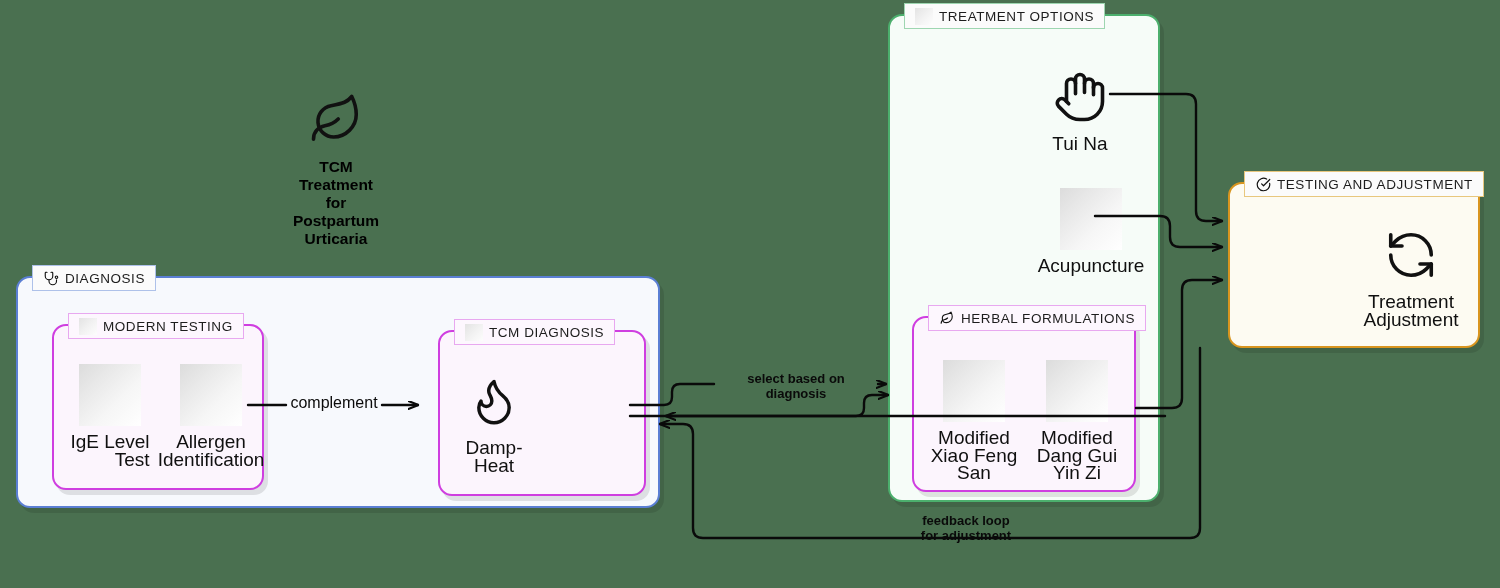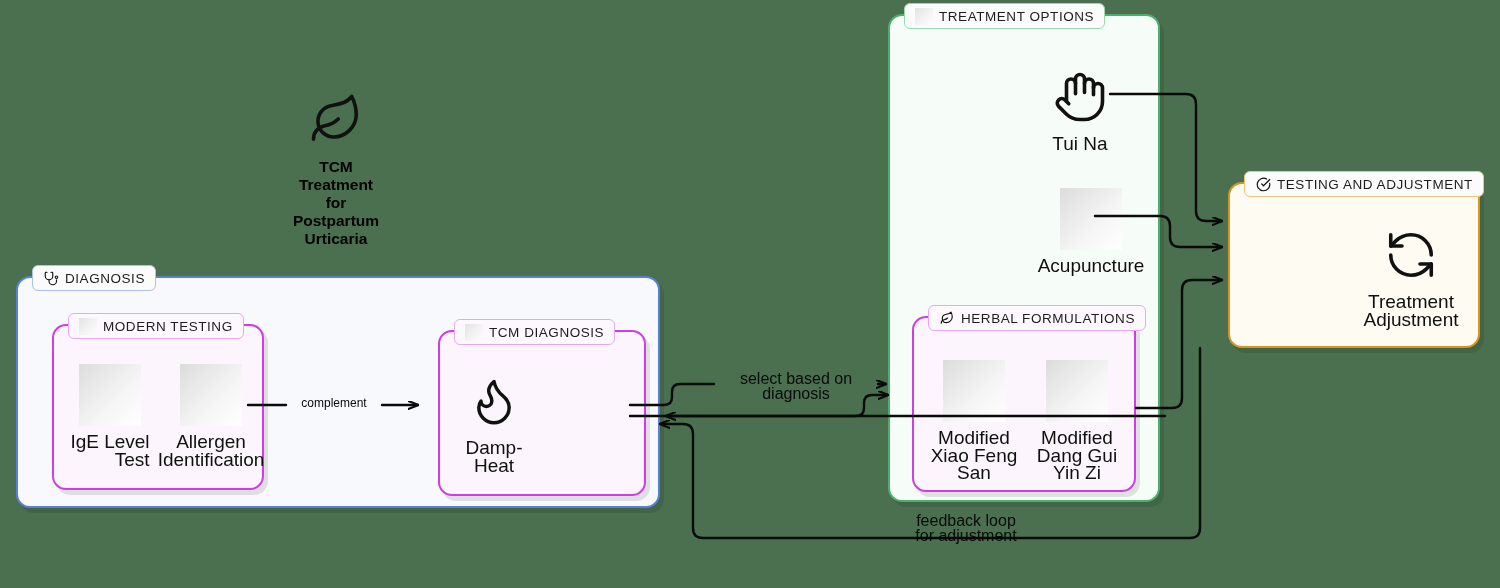--- a/index.html
+++ b/index.html
@@ -40,21 +40,21 @@
   }
   .group-label {
     position: absolute;
     top: -13px;
     left: 14px;
     display: flex;
     align-items: center;
     gap: 6px;
     height: 26px;
     padding: 0 10px;
-    border-radius: 6px;
+    border-radius: 0;
     background: #fbfbfb;
     font-size: 13.5px;
     letter-spacing: 0.55px;
     color: #1d1d1d;
     white-space: nowrap;
     box-sizing: border-box;
   }
   .group-label .lbl-ico {
     display: inline-flex;
     width: 16px;
@@ -157,29 +157,29 @@
     font-size: 15.5px;
     line-height: 18px;
     font-weight: bold;
     color: #000000;
     white-space: pre-line;
   }
 
   
   .edge-label {
     position: absolute;
-    font-size: 16px;
+    font-size: 13px;
     line-height: 14.5px;
-    font-weight: normal;
+    font-weight: bold;
     color: #0a0a0a;
     text-align: center;
     white-space: pre-line;
     z-index: 6;
   }
-  .edge-label.plain { font-weight: normal; font-size: 12px; }
+  .edge-label.plain { font-weight: normal; font-size: 16px; }
   #lbl-complement { left: 287px; top: 396px; width: 94px; }
   #lbl-select     { left: 716px; top: 372px; width: 160px; }
   #lbl-feedback   { left: 886px; top: 514px; width: 160px; }
 </style>
 </head>
 <body style="background: rgb(74, 112, 80);">
 
 <div id="stage">
 
   <svg id="wires" viewBox="0 0 1500 588" xmlns="http://www.w3.org/2000/svg">

